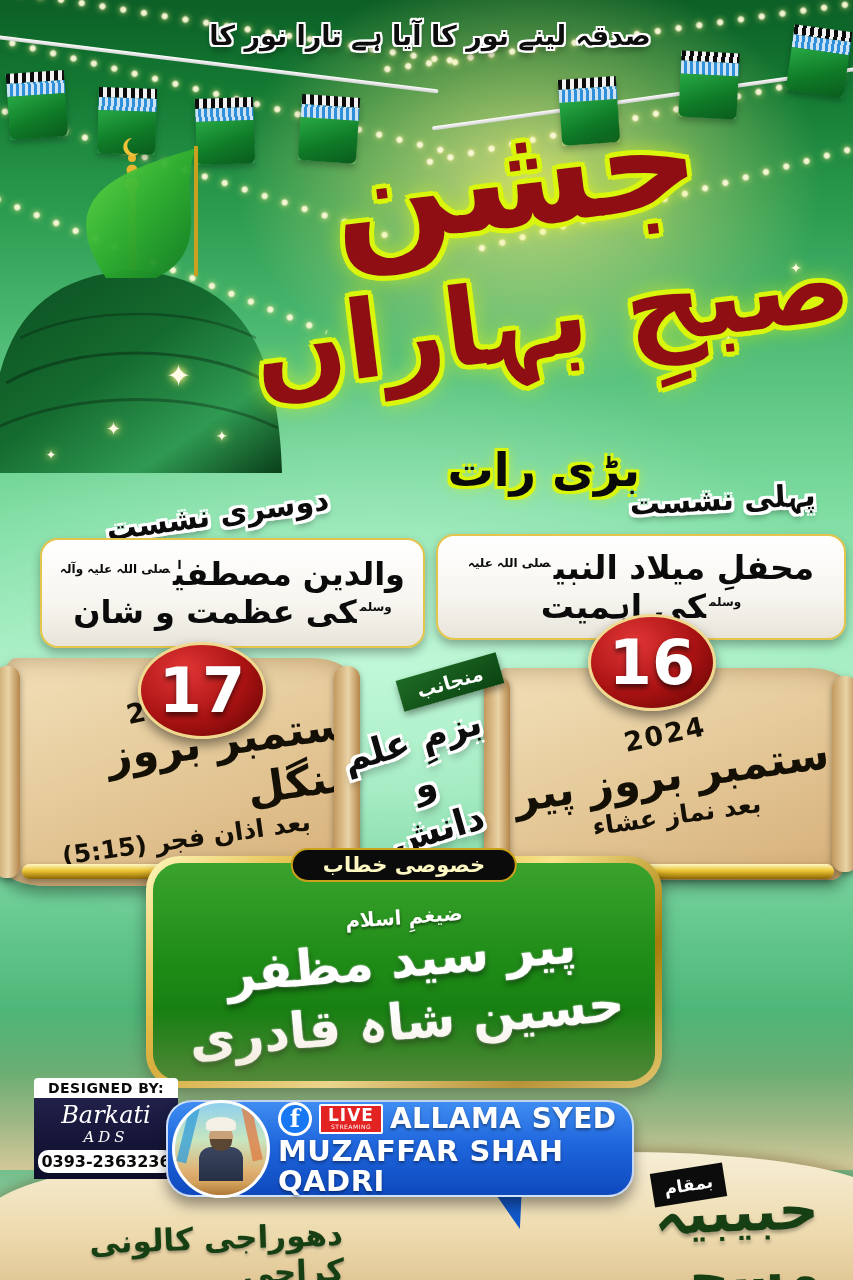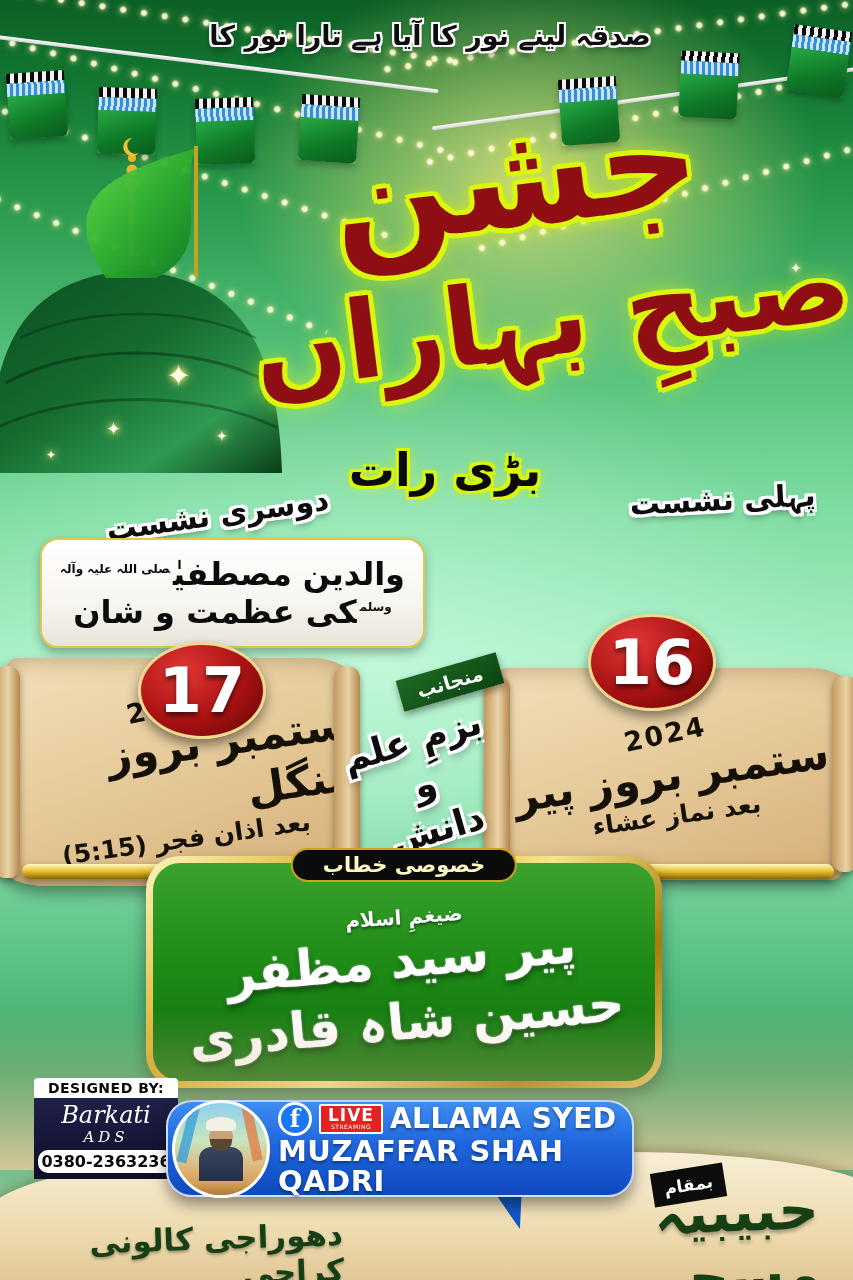--- a/index.html
+++ b/index.html
@@ -40,21 +40,21 @@
   .couplet { left:150px; top:12px; width:560px; text-align:center; direction:rtl;
              font-size:27px; font-weight:bold; color:#0d0d0d; line-height:47px;
              text-shadow:-2px -2px 0 #fff,2px -2px 0 #fff,-2px 2px 0 #fff,2px 2px 0 #fff,0 -2px 0 #fff,0 2px 0 #fff,-2px 0 0 #fff,2px 0 0 #fff,0 5px 7px rgba(0,0,0,.4); }
 
   
   .main-title { left:235px; top:100px; width:615px; text-align:center; direction:rtl;
                 transform:rotate(-7deg); color:#8e0e14; font-weight:bold;
                 text-shadow:-4px -4px 0 #d9f60c,4px -4px 0 #d9f60c,-4px 4px 0 #d9f60c,4px 4px 0 #d9f60c,0 -5px 0 #d9f60c,0 5px 0 #d9f60c,-5px 0 0 #d9f60c,5px 0 0 #d9f60c,0 0 22px rgba(217,246,12,.9); }
   .main-title .t1 { font-size:140px; line-height:150px; display:block; margin-right:40px; }
   .main-title .t2 { font-size:108px; line-height:135px; display:block; }
-  .subtitle { left:250px; top:443px; width:390px; text-align:center; direction:rtl;
+  .subtitle { left:250px; top:443px; width:390px; text-align:right; direction:rtl;
               font-size:46px; font-weight:bold; color:#0a0a0a; letter-spacing:6px;
               text-shadow:-3px -3px 0 #d9f60c,3px -3px 0 #d9f60c,-3px 3px 0 #d9f60c,3px 3px 0 #d9f60c,0 0 14px rgba(217,246,12,.95); }
 
   
   .session-header { direction:rtl; font-size:30px; font-weight:bold; color:#0c0c0c;
               text-shadow:-3px -3px 0 #fff,3px -3px 0 #fff,-3px 3px 0 #fff,3px 3px 0 #fff,0 -3px 0 #fff,0 3px 0 #fff,-3px 0 0 #fff,3px 0 0 #fff,0 5px 6px rgba(0,0,0,.4); }
   .white-panel { background:linear-gradient(180deg,#ffffff 0%,#f7f5ef 60%,#e8e4da 100%);
                  border:2px solid #e3c44d; border-radius:18px; box-shadow:0 5px 10px rgba(0,0,0,.3);
                  display:flex; align-items:center; justify-content:center; direction:rtl;
                  color:#0b0b0b; font-weight:bold; text-align:center;margin-top:6px; }
@@ -255,20 +255,25 @@
     <div>صدقہ لینے نور کا آیا ہے تارا نور کا</div>
   </div>
 
   <div class="abs main-title">
     <span class="t1">جشن</span>
     <span class="t2">صبحِ بہاراں</span>
   </div>
   <div class="abs subtitle">بڑی رات</div>
 
   <div class="abs session-header" style="left:600px; top:482px; width:245px; text-align:center; transform:rotate(-3deg);">پہلی نشست</div>
+  <div class="abs white-panel" style="left:436px; top:528px; width:410px; height:106px; font-size:33px;">
+    <span dir="rtl">
+      <span>محفلِ میلاد النبی</span><span class="honorific">صلی اللہ علیہ وسلم</span><span>کی اہمیت</span>
+    </span>
+  </div>
 
   <div class="abs session-header" style="left:95px; top:497px; width:245px; text-align:center; transform:rotate(-8deg);">دوسری نشست</div>
   <div class="abs white-panel" style="left:40px; top:532px; width:385px; height:110px; font-size:32px;">
     <span dir="rtl">
       <span>والدین مصطفیٰ</span><span class="honorific">صلی اللہ علیہ وآلہ وسلم</span><span>کی عظمت و شان</span>
     </span>
   </div>
 
   <div class="abs scroll" style="left:492px; top:668px; width:358px; height:212px;">
     <div class="scroll-inner">
@@ -308,21 +313,21 @@
   </div>
 
   <div class="abs sepia-fade"></div>
   <div class="abs venue-strip"></div>
 
   <div class="abs designer">
     <div class="designer-heading">DESIGNED BY:</div>
     <div class="designer-body">
       <div class="designer-brand">Barkati</div>
       <div class="designer-brand2">ADS</div>
-      <div class="designer-phone">0380-2363236</div>
+      <div class="designer-phone">0393-2363236</div>
     </div>
   </div>
 
   <div class="abs live-tail"></div>
   <div class="abs live-bar">
     <div class="avatar">
       <div class="av-stripe1"></div>
       <div class="av-stripe2"></div>
       <div class="av-body"></div>
       <div class="av-head"></div>

